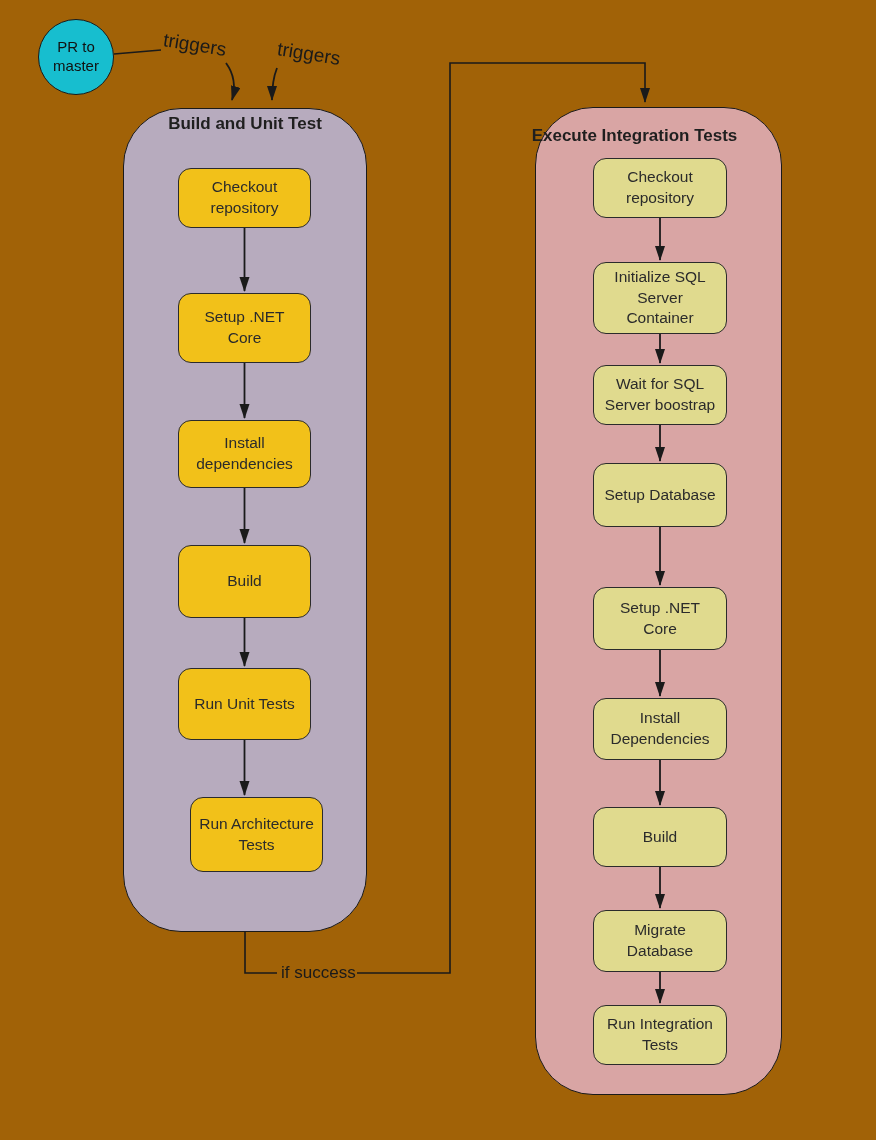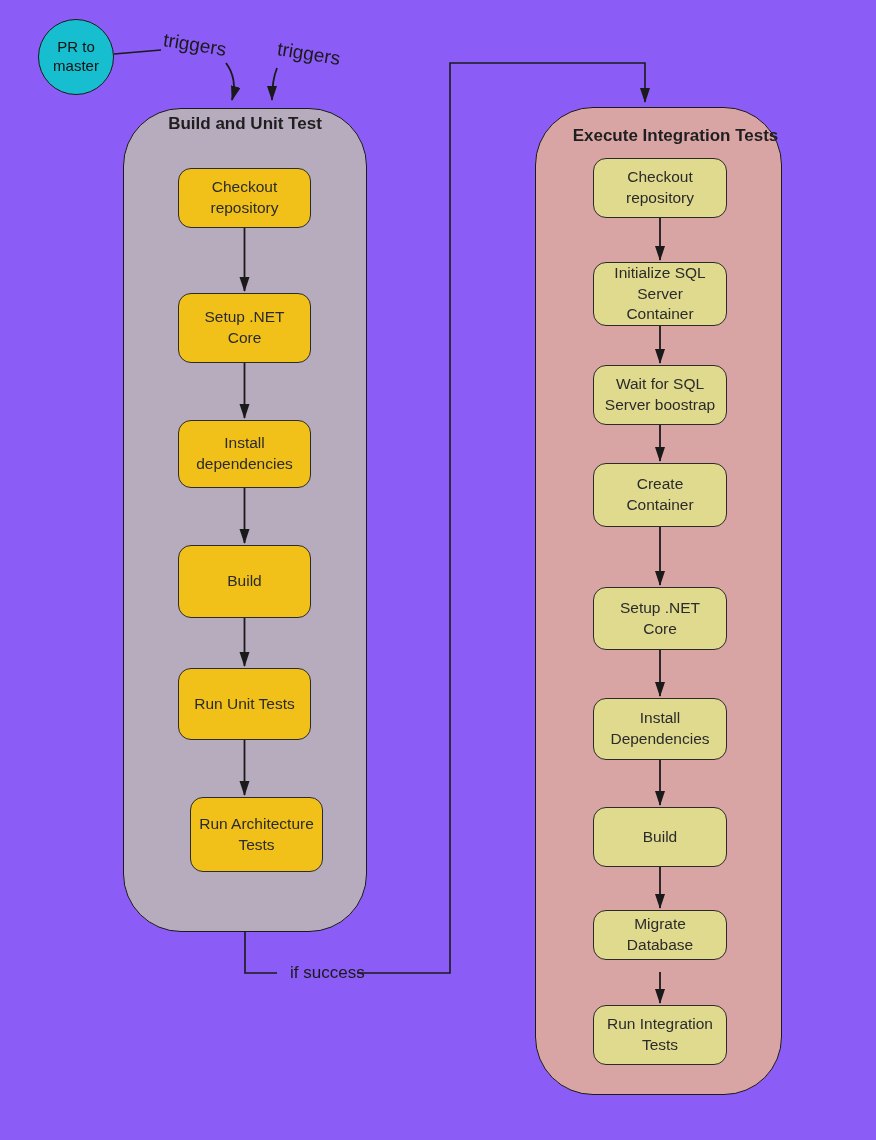--- a/index.html
+++ b/index.html
@@ -4,21 +4,21 @@
 <style>
   html, body {
     margin: 0;
     padding: 0;
     background: #ffffff;
   }
   .canvas {
     position: relative;
     width: 876px;
     height: 1140px;
-    background: #8b5cf6;
+    background: #a16207;
     font-family: "Liberation Sans", sans-serif;
     overflow: hidden;
   }
   svg.connectors {
     position: absolute;
     left: 0; top: 0;
     width: 876px; height: 1140px;
     z-index: 2;
     pointer-events: none;
   }
@@ -131,21 +131,21 @@
     <path d="M660 867 L660 908" stroke="#1a1a1a" stroke-width="1.8" fill="none" marker-end="url(#arrow)"></path>
     <path d="M660 972 L660 1003" stroke="#1a1a1a" stroke-width="1.8" fill="none" marker-end="url(#arrow)"></path>
   </svg>
 
   <div class="trigger-circle" style="left:38px; top:19px;">
     <span>PR to master</span>
   </div>
 
   <div class="edge-label triggers" style="left:163px; top:34px; transform:rotate(9deg);">triggers</div>
   <div class="edge-label triggers" style="left:277px; top:43px; transform:rotate(9deg);">triggers</div>
-  <div class="edge-label success" style="left:290px; top:963px;">if success</div>
+  <div class="edge-label success" style="left:281px; top:963px;">if success</div>
 
   <div class="pipeline-container build"></div>
   <div class="container-title" style="left:123px; width:244px; top:114px;">Build and Unit Test</div>
 
   <div class="step yellow" style="left:178px; top:168px; width:133px; height:60px;">
     <span>Checkout repository</span>
   </div>
   <div class="step yellow" style="left:178px; top:293px; width:133px; height:70px;">
     <span>Setup .NET Core</span>
   </div>
@@ -156,43 +156,43 @@
     <span>Build</span>
   </div>
   <div class="step yellow" style="left:178px; top:668px; width:133px; height:72px;">
     <span>Run Unit Tests</span>
   </div>
   <div class="step yellow" style="left:178px; top:797px; width:133px; height:75px;margin-left:12px;">
     <span>Run Architecture Tests</span>
   </div>
 
   <div class="pipeline-container integration"></div>
-  <div class="container-title" style="left:552px; width:247px; top:126px;">Execute Integration Tests</div>
+  <div class="container-title" style="left:511px; width:247px; top:126px;">Execute Integration Tests</div>
 
   <div class="step khaki" style="left:593px; top:158px; width:134px; height:60px;">
     <span>Checkout repository</span>
   </div>
-  <div class="step khaki" style="left:593px; top:262px; width:134px; height:64px;">
+  <div class="step khaki" style="left:593px; top:262px; width:134px; height:72px;">
     <span>Initialize SQL Server Container</span>
   </div>
   <div class="step khaki" style="left:593px; top:365px; width:134px; height:60px;align-items:center;">
     <span>Wait for SQL Server boostrap</span>
   </div>
   <div class="step khaki" style="left:593px; top:463px; width:134px; height:64px;">
-    <span>Create Container</span>
+    <span>Setup Database</span>
   </div>
   <div class="step khaki" style="left:593px; top:587px; width:134px; height:63px;">
     <span>Setup .NET Core</span>
   </div>
   <div class="step khaki" style="left:593px; top:698px; width:134px; height:62px;">
     <span>Install Dependencies</span>
   </div>
   <div class="step khaki" style="left:593px; top:807px; width:134px; height:60px;">
     <span>Build</span>
   </div>
-  <div class="step khaki" style="left:593px; top:910px; width:134px; height:50px;">
+  <div class="step khaki" style="left:593px; top:910px; width:134px; height:62px;">
     <span>Migrate Database</span>
   </div>
   <div class="step khaki" style="left:593px; top:1005px; width:134px; height:60px;padding-left:8px;">
     <span>Run Integration Tests</span>
   </div>
 
 </div>
 
 </body></html>

